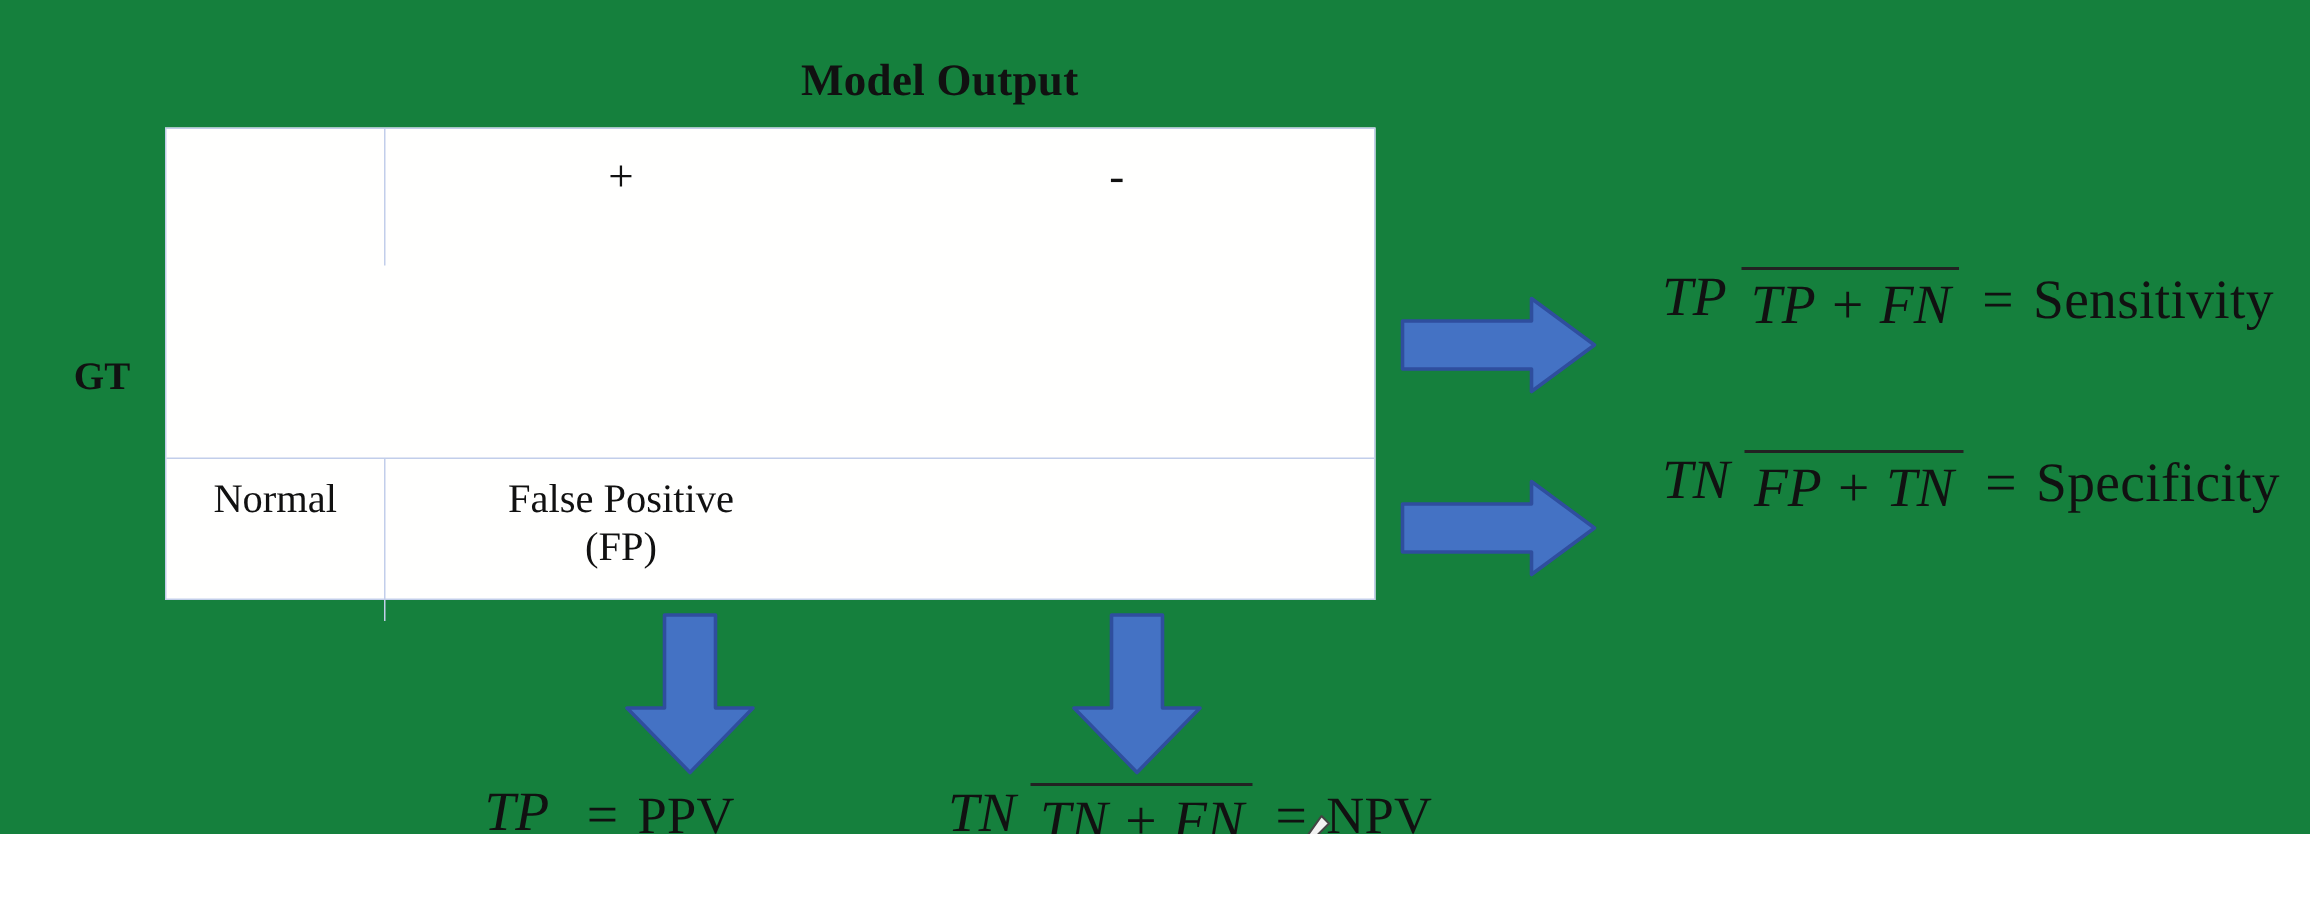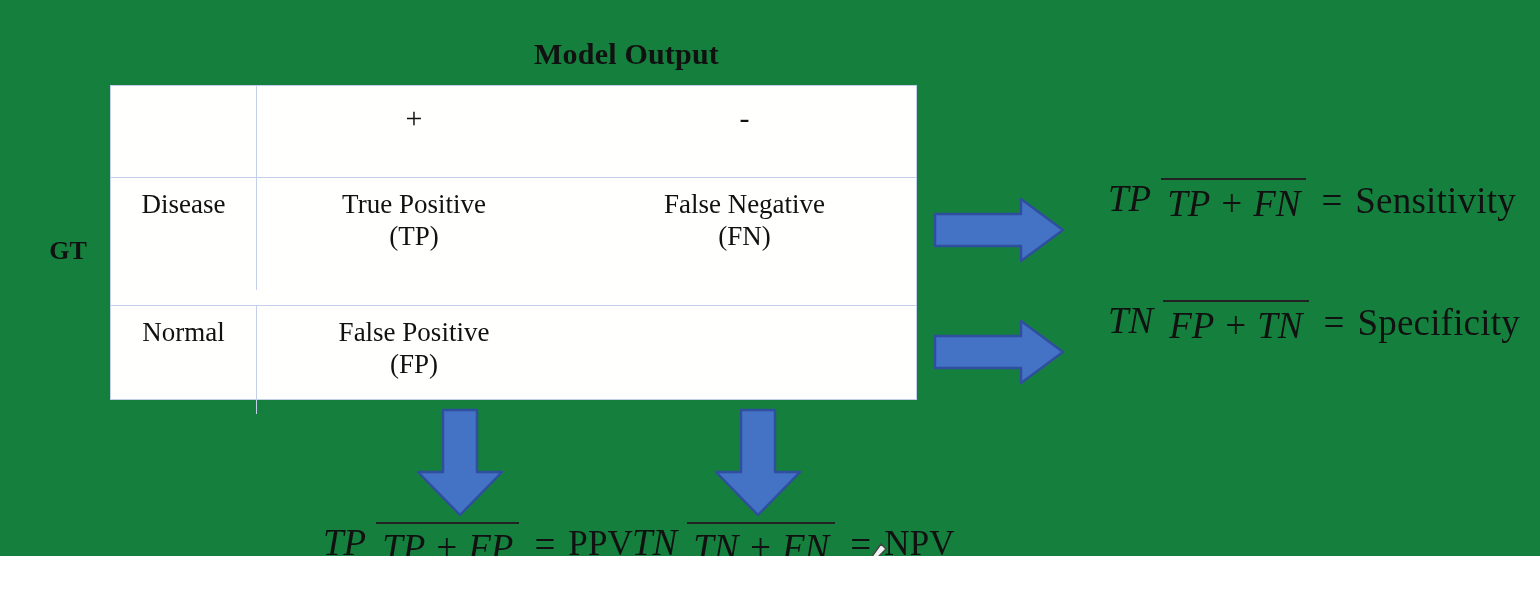--- a/index.html
+++ b/index.html
@@ -140,31 +140,20 @@
   <div class="gt-label">GT</div>
 
   <div class="matrix">
 
     <div class="mrow r0">
       <div class="cell c0"></div>
       <div class="cell c1">+</div>
       <div class="cell c2">-</div>
     </div>
 
-    <div class="mrow r1">
-      <div class="cell c0">Disease</div>
-      <div class="cell c1">
-        <span>True Positive</span>
-        <span class="sub">(TP)</span>
-      </div>
-      <div class="cell c2">
-        <span>False Negative</span>
-        <span class="sub">(FN)</span>
-      </div>
-    </div>
 
     <div class="mrow r2">
       <div class="cell c0">Normal</div>
       <div class="cell c1">
         <span>False Positive</span>
         <span class="sub">(FP)</span>
       </div>
     </div>
   </div>
 
@@ -206,21 +195,20 @@
       <span class="num">TN</span>
       <span class="den">FP + TN</span>
     </span>
     <span class="eq">=</span>
     <span class="word">Specificity</span>
   </div>
 
   <div class="formula" style="left:313px; top:522px;">
     <span class="frac">
       <span class="num">TP</span>
-      <span class="den">TP + FP</span>
     </span>
     <span class="eq">=</span>
     <span class="word small">PPV</span>
   </div>
 
   <div class="formula" style="left:622px; top:522px;">
     <span class="frac">
       <span class="num">TN</span>
       <span class="den">TN + FN</span>
     </span>

